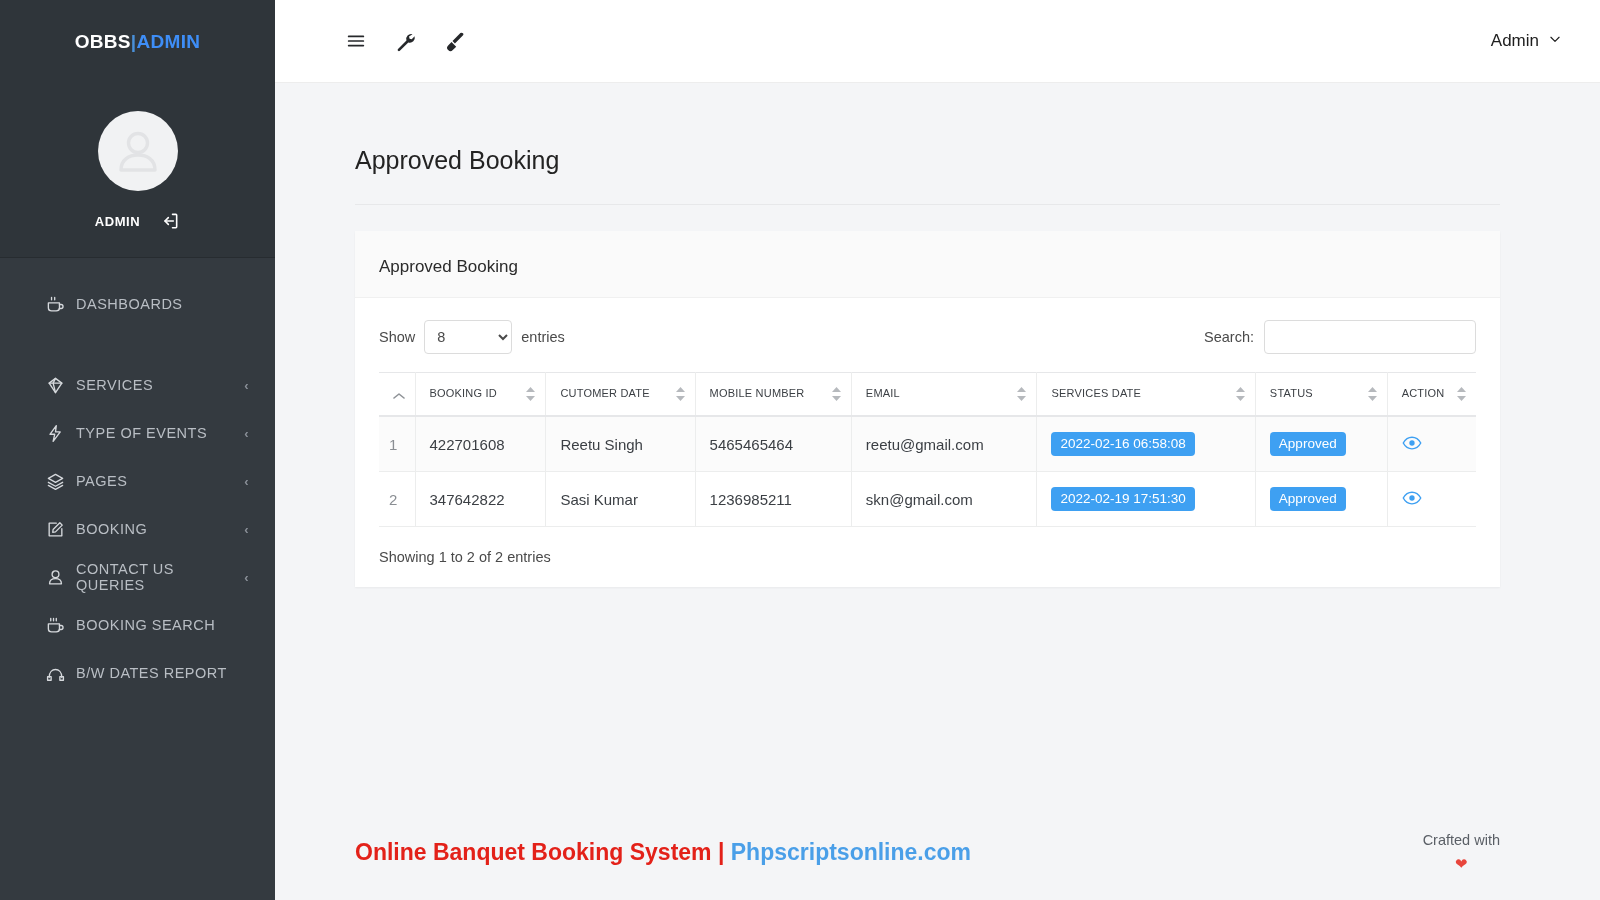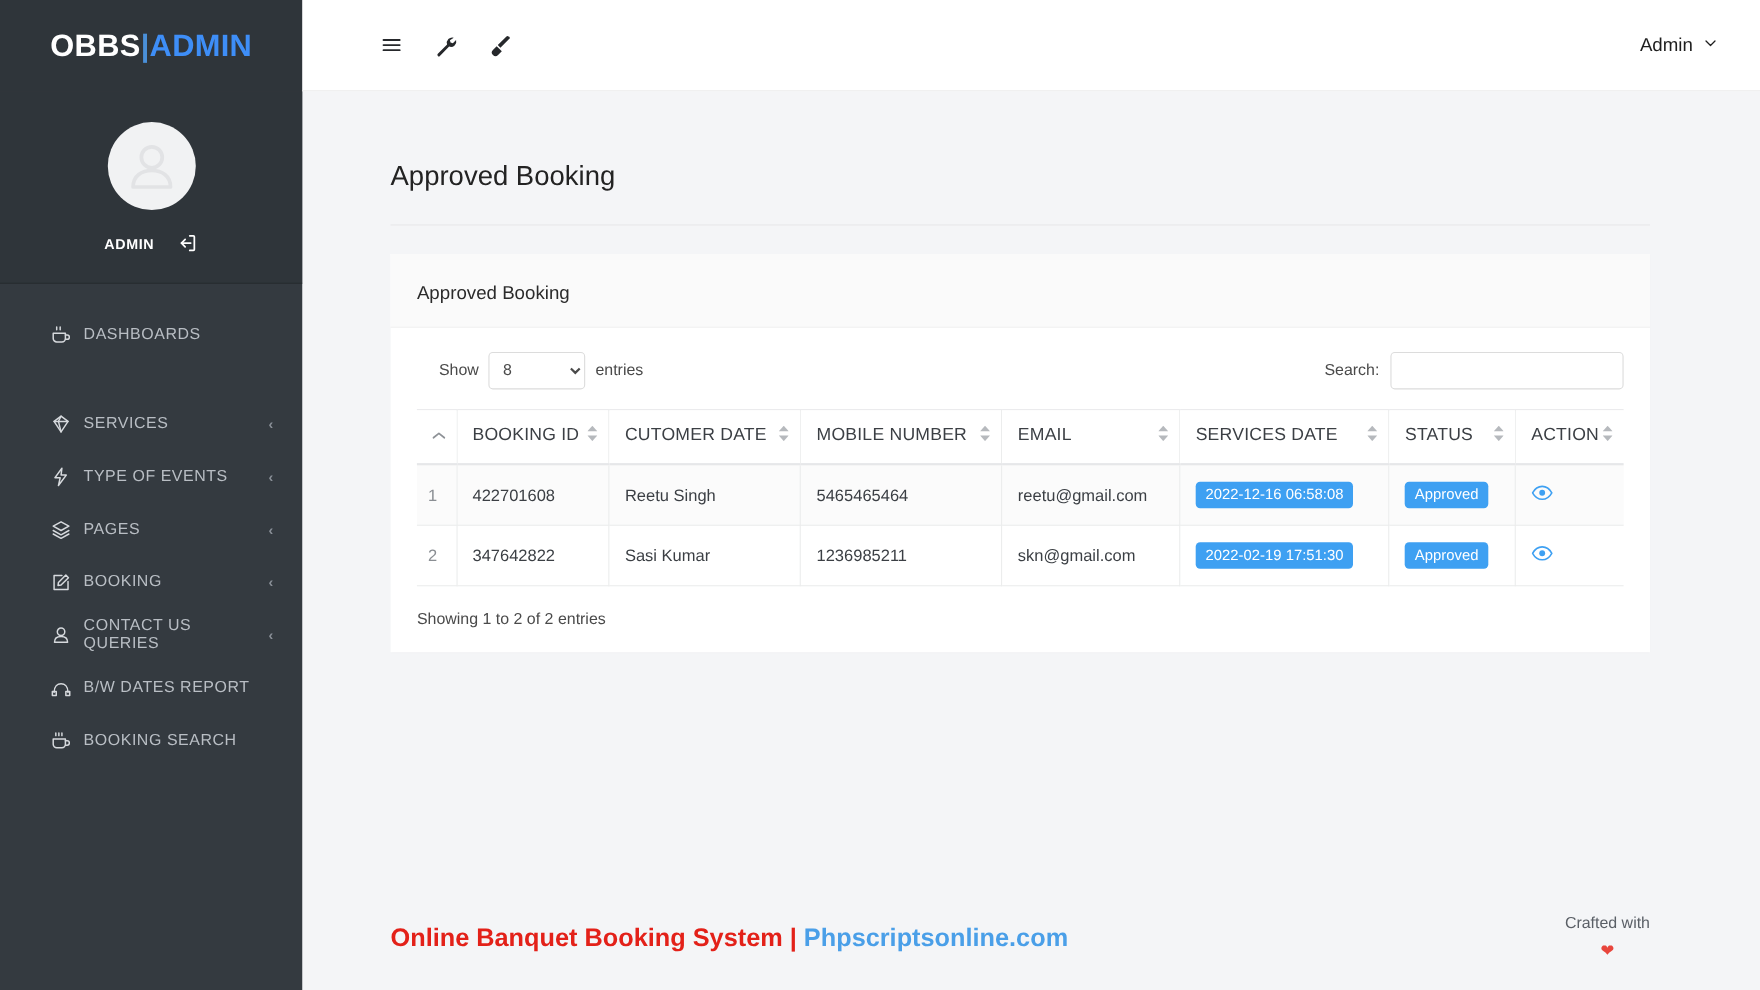--- a/index.html
+++ b/index.html
@@ -18,21 +18,21 @@
     background: #343a40;
     display: flex; flex-direction: column;
     color: #c9ccd1;
   }
   .brand {
     height: 83px; min-height: 83px;
     background: #2f353a;
     display: flex; align-items: center; justify-content: center;
     letter-spacing: .3px;
   }
-  .brand-text { font-size: 28px; font-weight: bold; }
+  .brand-text { font-size: 19px; font-weight: bold; }
   .brand-obbs { color: #ffffff; }
   .brand-pipe { color: #4a90d9; }
   .brand-admin { color: #3e8ef7; }
 
   .profile {
     background: #2f353a;
     padding: 28px 0 26px 0;
     display: flex; flex-direction: column; align-items: center;
     border-bottom: 1px solid #272c30;
   }
@@ -95,21 +95,21 @@
   }
   .card-head {
     padding: 26px 24px 20px 24px;
     background: #fafafa;
     border-bottom: 1px solid #f0f0f0;
   }
   .card-head-title { font-size: 17px; color: #2b2b2b; }
   .card-body { padding: 22px 24px 22px 24px; }
 
   .dt-top { display: flex; align-items: center; }
-  .dt-length { display: flex; align-items: center; gap: 9px; font-size: 14.5px; color: #4a4a4a; margin-left: 20px; }
+  .dt-length { display: flex; align-items: center; gap: 9px; font-size: 14.5px; color: #4a4a4a; }
   .dt-select {
     height: 34px; width: 88px; padding: 0 8px;
     border: 1px solid #dcdcdc; border-radius: 4px;
     background: #ffffff; font-size: 14.5px; color: #4a4a4a;
     font-family: "Liberation Sans", sans-serif;
   }
   .dt-top-spacer { flex: 1; }
   .dt-filter { display: flex; align-items: center; gap: 10px; font-size: 14.5px; color: #4a4a4a; }
   .dt-search {
     height: 34px; width: 212px; padding: 0 9px;
@@ -118,21 +118,21 @@
     font-family: "Liberation Sans", sans-serif;
   }
 
   table.dt { width: 100%; border-collapse: collapse; margin-top: 18px; }
   table.dt thead th {
     border-top: 1px solid #e6e7e9;
     border-bottom: 2px solid #e6e7e9;
     border-right: 1px solid #eceded;
     padding: 14px 12px 16px 14px;
     text-align: left; vertical-align: bottom;
-    font-size: 16px; font-weight: normal; color: #3b3f44;
+    font-size: 11px; font-weight: normal; color: #3b3f44;
     letter-spacing: .2px;
     position: relative;
     background: #ffffff;
     cursor: pointer;
   }
   table.dt thead th:last-child { border-right: none; }
   table.dt thead th.c-num { width: 36px; padding-left: 10px; padding-right: 8px; }
   .sort-ico {
     position: absolute; right: 10px; top: 14px;
     color: #b6b9bd; line-height: 7px; font-size: 10px;
@@ -281,38 +281,38 @@
             <path d="M4.5 20 C4.5 15.6 8 13.5 12 13.5 C16 13.5 19.5 15.6 19.5 20 Z"></path>
           </svg>
         </span>
         <span class="lbl">CONTACT US QUERIES</span>
         <span class="caret">‹</span>
       </div>
 
       <div class="nav-item">
         <span class="ico">
           <svg width="19" height="19" viewBox="0 0 24 24" fill="none" stroke="#d6d9dd" stroke-width="1.7" stroke-linecap="round" stroke-linejoin="round">
+            <path d="M3 10h14v6a4 4 0 0 1-4 4H7a4 4 0 0 1-4-4z"></path>
+            <path d="M17 12h2a2.5 2.5 0 0 1 0 5h-2"></path>
+            <path d="M6 3v3M9.5 3v3M13 3v3"></path>
+          </svg>
+        </span>
+        <span class="lbl">BOOKING SEARCH</span>
+        <span class="caret"></span>
+      </div>
+
+      <div class="nav-item">
+        <span class="ico">
+          <svg width="19" height="19" viewBox="0 0 24 24" fill="none" stroke="#d6d9dd" stroke-width="1.7" stroke-linecap="round" stroke-linejoin="round">
             <path d="M4 17 C4 10 8 7 12 7 C16 7 20 10 20 17"></path>
             <rect x="2" y="16" width="4.5" height="4.5"></rect>
             <rect x="17.5" y="16" width="4.5" height="4.5"></rect>
           </svg>
         </span>
         <span class="lbl">B/W DATES REPORT</span>
-        <span class="caret"></span>
-      </div>
-
-      <div class="nav-item">
-        <span class="ico">
-          <svg width="19" height="19" viewBox="0 0 24 24" fill="none" stroke="#d6d9dd" stroke-width="1.7" stroke-linecap="round" stroke-linejoin="round">
-            <path d="M3 10h14v6a4 4 0 0 1-4 4H7a4 4 0 0 1-4-4z"></path>
-            <path d="M17 12h2a2.5 2.5 0 0 1 0 5h-2"></path>
-            <path d="M6 3v3M9.5 3v3M13 3v3"></path>
-          </svg>
-        </span>
-        <span class="lbl">BOOKING SEARCH</span>
         <span class="caret"></span>
       </div>
 
     </nav>
   </aside>
 
   <section class="main">
 
     <header class="topbar">
       <div class="topbar-icons">
@@ -454,21 +454,21 @@
               </tr>
             </thead>
             <tbody>
               <tr class="odd">
                 <td class="c-num">1</td>
                 <td>422701608</td>
                 <td>Reetu Singh</td>
                 <td>5465465464</td>
                 <td>reetu@gmail.com</td>
                 <td>
-                  <span class="badge">2022-12-16 06:58:08</span>
+                  <span class="badge">2022-02-16 06:58:08</span>
                 </td>
                 <td>
                   <span class="badge">Approved</span>
                 </td>
                 <td>
                   <span class="eye-btn">
                     <svg width="20" height="20" viewBox="0 0 24 24" fill="none" stroke="#3ea0f2" stroke-width="1.7" stroke-linecap="round" stroke-linejoin="round">
                       <path d="M1.5 12 C4.5 6.5 8.5 5 12 5 C15.5 5 19.5 6.5 22.5 12 C19.5 17.5 15.5 19 12 19 C8.5 19 4.5 17.5 1.5 12 Z"></path>
                       <circle cx="12" cy="12" r="3.2" fill="#3ea0f2" stroke="none"></circle>
                     </svg>

